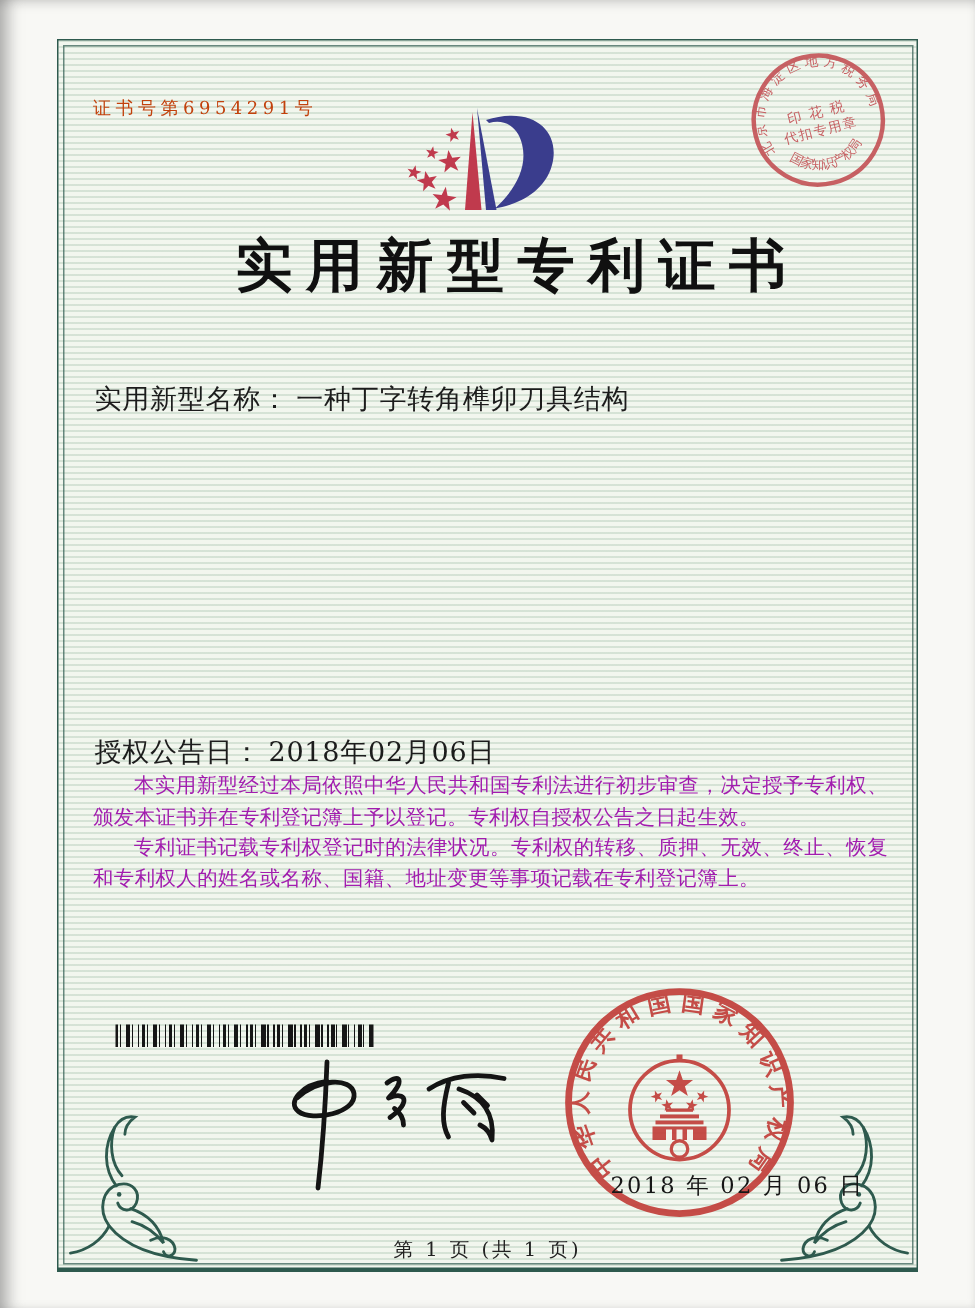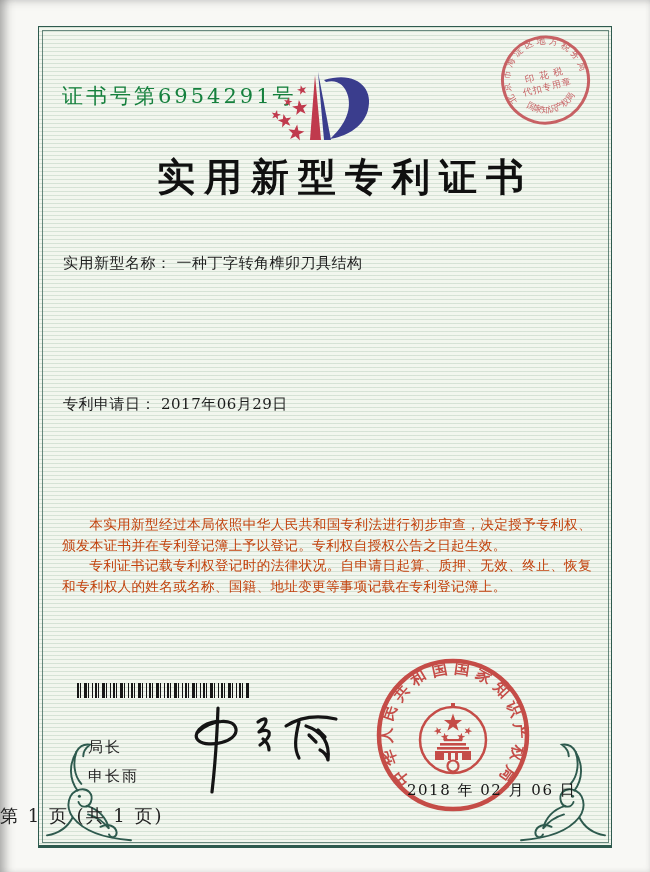--- a/index.html
+++ b/index.html
@@ -21,54 +21,54 @@
       rgba(255,255,255,0) 1px, rgba(255,255,255,0) 4px);
   }
   .frame::before {
     content:""; position:absolute; inset:2.5px;
     border:1px solid rgba(46,90,78,.7); pointer-events:none;
   }
   .corner { position:absolute; top:739px; }
   .corner.left  { left:41px; }
   .corner.right { left:516px; transform:scaleX(-1); }
 
-  .cert-no { position:absolute; left:62px; top:82px; font-size:21px; letter-spacing:3px; color:#15803d; }
+  .cert-no { position:absolute; left:62px; top:64px; font-size:12px; letter-spacing:3px; color:#c2410c; }
   .logo-svg  { position:absolute; left:240px; top:44px; }
   .stamp-svg { position:absolute; left:496px; top:30px; transform:rotate(-14deg); opacity:.85; }
 
   .title {
     position:absolute; left:0; right:0; top:152px; margin:0;
     text-align:center; font-size:38px; font-weight:bold;
     letter-spacing:9px; text-indent:9px; color:#101010;padding-left:31px;
   }
 
-  .row { position:absolute; left:63px; font-size:15px; letter-spacing:.5px; white-space:nowrap; color:#1c1c1c; }
+  .row { position:absolute; left:63px; font-size:18px; letter-spacing:.5px; white-space:nowrap; color:#1c1c1c; }
   .row .val { margin-left:5px; }
   .r0{top:254px}.r1{top:301px}.r2{top:348px}.r3{top:395px}.r4{top:442px}.r5{top:489px}
 
   .body-text { position:absolute; left:62px; top:514px; width:530px; }
-  .body-text p { margin:0; font-size:13.6px; line-height:20.5px; text-align:justify; text-indent:2em; letter-spacing:.3px; color:#c2410c; }
+  .body-text p { margin:0; font-size:13.6px; line-height:20.5px; text-align:justify; text-indent:2em; letter-spacing:.3px; color:#a21caf; }
 
   .barcode {
     position:absolute; left:77px; top:683px; width:172px; height:15px;
     background:repeating-linear-gradient(90deg,
       #161616 0 2px, transparent 2px 3px,
       #161616 3px 4px, transparent 4px 7px,
       #161616 7px 10px, transparent 10px 11px,
       #161616 11px 12px, transparent 12px 15px,
       #161616 15px 16px, transparent 16px 18px);
   }
 
   .signer { position:absolute; left:88px; top:733px; font-family:"DejaVu Sans", sans-serif; font-size:15px; line-height:29px; letter-spacing:2px; color:#222; }
   .sig-svg { position:absolute; left:146px; top:702px; }
 
   .seal-svg  { position:absolute; left:368px; top:650px; opacity:.92; }
   .seal-date { position:absolute; left:407px; top:781px; font-size:15px; letter-spacing:1.5px; color:#161616; z-index:5;text-align:right; }
 
-  .footer { position:absolute; left:0; width:100%; top:804px; font-size:18px; letter-spacing:2px; color:#222; }
+  .footer { position:absolute; left:0; width:100%; top:824px; text-align:center; font-size:13px; letter-spacing:2px; color:#222; }
 </style>
 </head>
 <body>
 
 <div class="photo">
 
   <div class="frame"></div>
 
   <span class="corner left">
     <svg width="95" height="105" viewBox="0 0 95 110" fill="none" stroke="#2e5a4e" stroke-width="2" stroke-linecap="round">
@@ -130,35 +130,31 @@
       <text x="50" y="48" text-anchor="middle" font-size="9.5" fill="#c1484d" letter-spacing="1">印 花 税</text>
       <text x="50" y="60" text-anchor="middle" font-size="9" fill="#c1484d" letter-spacing="1">代扣专用章</text>
     </svg>
   </span>
 
   <h1 class="title">实用新型专利证书</h1>
 
   <div class="row r0">
     <span class="lab">实用新型名称：</span><span class="val">一种丁字转角榫卯刀具结构</span>
   </div>
-  <div class="row r3">
-    <span class="lab">专利申请日：</span><span class="val">2017年06月29日</span>
+  <div class="row r5">
+    <span class="lab">授权公告日：</span><span class="val">2018年02月06日</span>
   </div>
 
   <div class="body-text">
     <p>本实用新型经过本局依照中华人民共和国专利法进行初步审查，决定授予专利权、颁发本证书并在专利登记簿上予以登记。专利权自授权公告之日起生效。</p>
-    <p>专利证书记载专利权登记时的法律状况。自申请日起算、质押、无效、终止、恢复和专利权人的姓名或名称、国籍、地址变更等事项记载在专利登记簿上。</p>
+    <p>专利证书记载专利权登记时的法律状况。专利权的转移、质押、无效、终止、恢复和专利权人的姓名或名称、国籍、地址变更等事项记载在专利登记簿上。</p>
   </div>
 
   <div class="barcode"></div>
 
-  <div class="signer">
-    <div>局长</div>
-    <div>申长雨</div>
-  </div>
 
   <span class="sig-svg">
     <svg width="215" height="100" viewBox="0 0 215 100" fill="none" stroke="#141414" stroke-width="3.2" stroke-linecap="round" stroke-linejoin="round">
       <path d="M 52,30 C 66,17 88,16 90,27 C 92,40 62,46 53,39 C 45,33 55,21 72,19"></path>
       <path d="M 72,6 C 71,34 69,64 66,90"></path>
       <path d="M 112,20 C 121,13 124,19 113,30 C 125,25 128,33 114,43"></path>
       <path d="M 117,37 C 121,40 123,44 123,48"></path>
       <path d="M 140,24 C 154,15 172,13 190,17"></path>
       <path d="M 153,20 C 149,36 148,47 153,56"></path>
       <path d="M 160,24 C 175,29 184,40 182,58 C 181,54 178,50 174,48"></path>

